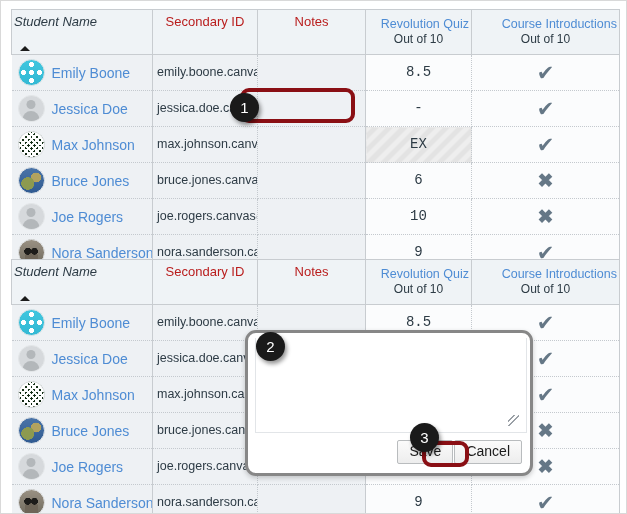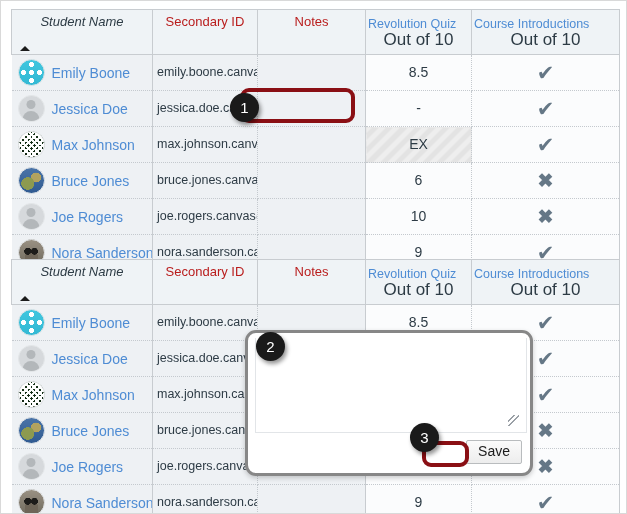--- a/index.html
+++ b/index.html
@@ -45,41 +45,41 @@
     vertical-align: top;
     font-weight: normal;
     position: relative;
   }
   .gb thead th:first-child { border-left: 1px solid #c8ccd0; }
 
   .h-name {
     font-style: italic;
     font-size: 13px;
     color: #2d3b45;
-    text-align: center;
+    text-align: left;
     padding-top: 4px;
   }
   .h-plain {
     font-weight: bold;
     font-size: 13px;
     color: #b91c1c;
     text-align: center;
     padding-top: 4px;
   }
   .h-asg-name {
     color: #4e8cd4;
     font-size: 12.5px;
     line-height: 15px;
-    text-align: left;
+    text-align: right;
     padding-top: 3px;
     white-space: nowrap;
   }
   .h-asg-pts {
     color: #2d3b45;
-    font-size: 17px;
+    font-size: 12px;
     line-height: 15px;
     text-align: center;
   }
   .sort-arrow {
     position: absolute;
     left: 8px; bottom: 3px;
     width: 0; height: 0;
     border-left: 5px solid transparent;
     border-right: 5px solid transparent;
     border-bottom: 5px solid #1b1b1b;
@@ -173,21 +173,21 @@
   }
   .sid-wrap {
     height: 35px;
     line-height: 35px;
     padding-left: 4px;
     font-size: 12.5px;
     color: #2d3b45;
     white-space: nowrap;
     overflow: hidden;
   }
-  .grade-val { line-height: 35px; font-size: 14px; }
+  .grade-val { line-height: 35px; font-size: 14px; font-family: Liberation Mono, monospace; }
 
   td.ex-cell {
     background-image: repeating-linear-gradient(
       -45deg, #e3e3e3 0 5px, #eeeeee 5px 10px) !important;
   }
 
   .mark {
     display: inline-block;
     line-height: 35px;
     font-size: 19px;
@@ -535,20 +535,21 @@
   </table>
 
   <div class="hl-box" style="left:239px; top:87px; width:115px; height:35px;"></div>
   <div class="badge" style="left:229px; top:92px;">1</div>
 
   <div class="note-popup">
     <textarea class="note-area" style=""></textarea>
     <div class="resize-grip"></div>
     <div class="btn-row">
       <button class="nbtn">Save</button>
+      <button class="nbtn">Cancel</button>
     </div>
   </div>
 
   <div class="badge" style="left:255px; top:331px;">2</div>
 
   <div class="hl-box" style="left:421px; top:440px; width:47px; height:26px;"></div>
   <div class="badge" style="left:409px; top:422px;">3</div>
 
 </div>
 

